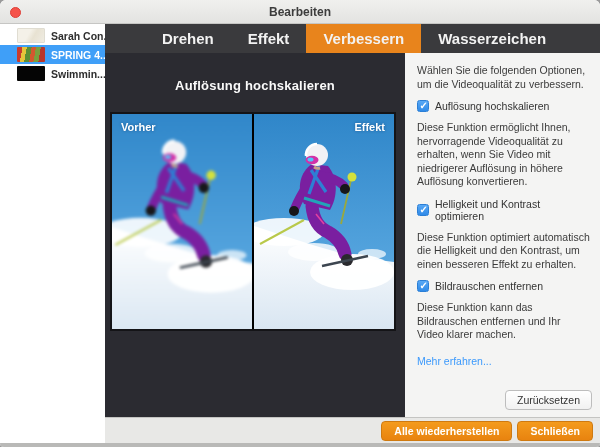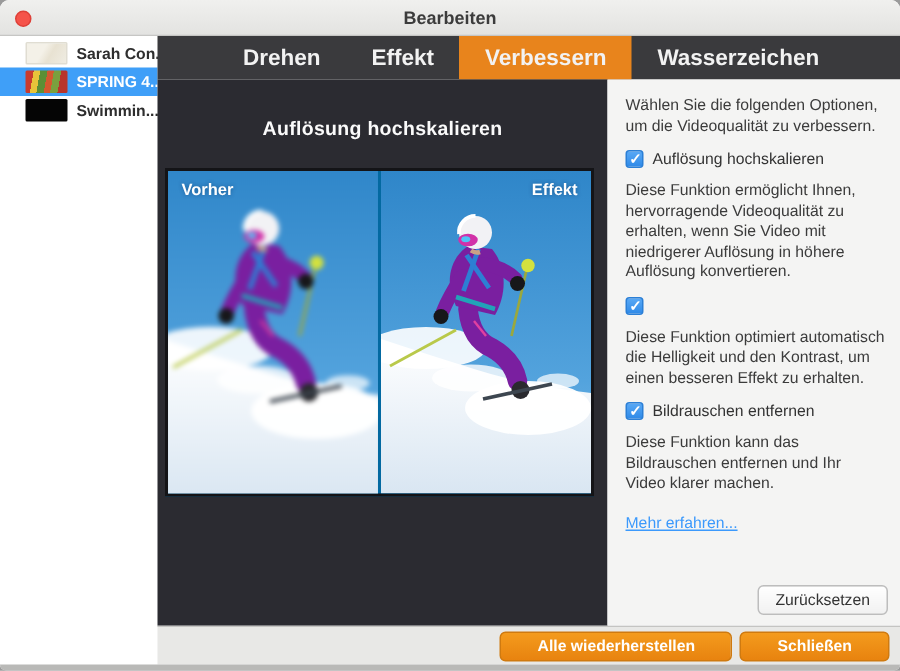--- a/index.html
+++ b/index.html
@@ -29,42 +29,42 @@
   
   .tabbar { height:29px; flex:0 0 29px; background:#3a3a3d; display:flex; align-items:stretch; padding-left:40px; }
   .tab { display:flex; align-items:center; padding:0 17px; color:#f2f2f2; font-size:15px; font-weight:bold; cursor:pointer; }
   .tab.active { background:#e8841c; }
 
   .content-row { flex:1; display:flex; }
 
   
   .preview { width:300px; flex:0 0 300px; background:#2b2b31; position:relative; }
   .preview-title { margin-top:25px; text-align:center; color:#fafafa; font-size:13px; font-weight:bold; letter-spacing:.2px; }
-  .compare-frame { position:absolute; left:5px; top:59px; width:286px; height:219px; background:#0369a1; border:2px solid #141417; display:flex; }
+  .compare-frame { position:absolute; left:5px; top:59px; width:286px; height:219px; background:#000000; border:2px solid #141417; display:flex; }
   .pane { position:relative; width:140px; height:215px; overflow:hidden; }
   .pane + .pane { margin-left:2px; }
   .pane svg { width:140px; height:215px; display:block; }
   .pane.blurred svg { filter:blur(1.7px); transform:scale(1.04); }
   .pane-label { position:absolute; top:7px; font-size:11px; font-weight:bold; color:#fff; text-shadow:0 0 3px rgba(0,40,90,.45); }
   .pane-label.left { left:9px; }
   .pane-label.right { right:9px; }
 
   
   .panel { flex:1; background:#f4f4f3; position:relative; padding:11px 10px 0 12px; color:#3b3b3b; }
   .panel p { font-size:10.5px; line-height:13.5px; margin-bottom:9px; }
   .opt-row { display:flex; align-items:center; margin:9px 0 9px; }
   .checkbox { width:12px; height:12px; flex:0 0 12px; border-radius:2.5px; background:linear-gradient(#58a8f5,#2f8ae8); border:1px solid #2b7fd6; position:relative; margin-right:6px; }
   .checkbox::after { content:"✓"; position:absolute; left:1.5px; top:-1px; color:#fff; font-size:10px; font-weight:bold; }
   .opt-label { font-size:10.5px; color:#333; }
-  .learn-link { font-size:10.5px; color:#3b99fc; text-decoration:underline; cursor:pointer; display:inline-block; margin-top:1px; }
+  .learn-link { font-size:10.5px; color:#3b99fc; cursor:pointer; display:inline-block; margin-top:1px; }
   .reset-btn { position:absolute; right:8px; bottom:7px; font-size:10.5px; color:#333; background:linear-gradient(#ffffff,#f1f1f1); border:1px solid #bdbdbd; border-radius:4px; padding:3px 11px; cursor:pointer; }
 
   
   .footer { height:26px; flex:0 0 26px; background:#e8e8e6; border-top:1px solid #c4c4c2; display:flex; align-items:center; justify-content:flex-end; padding-right:7px; gap:5px; }
-  .orange-btn { font-size:10.5px; font-weight:bold; color:#fff; background:linear-gradient(#f49b1d,#e8830f); border:1px solid #cf7a10; border-radius:4px; padding:3px 24px; cursor:pointer; white-space:nowrap; }
+  .orange-btn { font-size:10.5px; font-weight:bold; color:#fff; background:linear-gradient(#f49b1d,#e8830f); border:1px solid #cf7a10; border-radius:4px; padding:3px 12px; cursor:pointer; white-space:nowrap; }
   .window-edge { height:4px; flex:0 0 4px; background:#b9b9b7; }
 </style>
 </head>
 <body>
 
 <svg width="0" height="0" style="position:absolute" aria-hidden="true">
   <defs>
     <linearGradient id="skyGrad" x1="0" y1="0" x2="0" y2="1">
       <stop offset="0" stop-color="#2f86c9"></stop>
       <stop offset="0.65" stop-color="#53a3dd"></stop>
@@ -166,20 +166,21 @@
           <p>Wählen Sie die folgenden Optionen, um die Videoqualität zu verbessern.</p>
 
           <div class="opt-row">
             <span class="checkbox"></span>
             <span class="opt-label">Auflösung hochskalieren</span>
           </div>
           <p>Diese Funktion ermöglicht Ihnen, hervorragende Videoqualität zu erhalten, wenn Sie Video mit niedrigerer Auflösung in höhere Auflösung konvertieren.</p>
 
           <div class="opt-row">
             <span class="checkbox"></span>
+            <span class="opt-label">Helligkeit und Kontrast optimieren</span>
           </div>
           <p>Diese Funktion optimiert automatisch die Helligkeit und den Kontrast, um einen besseren Effekt zu erhalten.</p>
 
           <div class="opt-row">
             <span class="checkbox"></span>
             <span class="opt-label">Bildrauschen entfernen</span>
           </div>
           <p>Diese Funktion kann das Bildrauschen entfernen und Ihr Video klarer machen.</p>
 
           <a class="learn-link">Mehr erfahren...</a>

